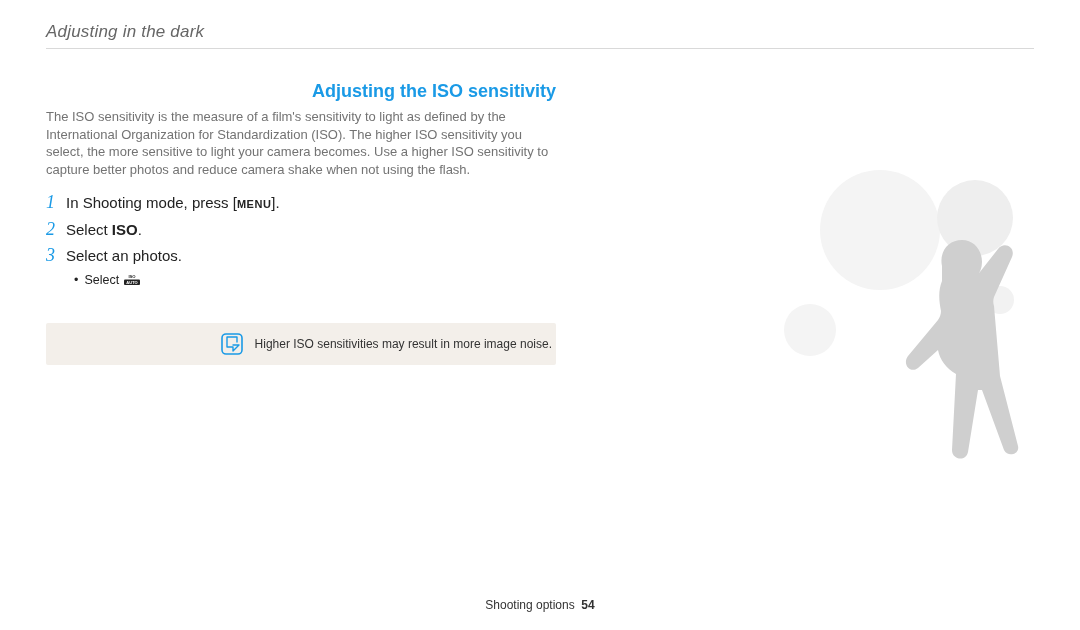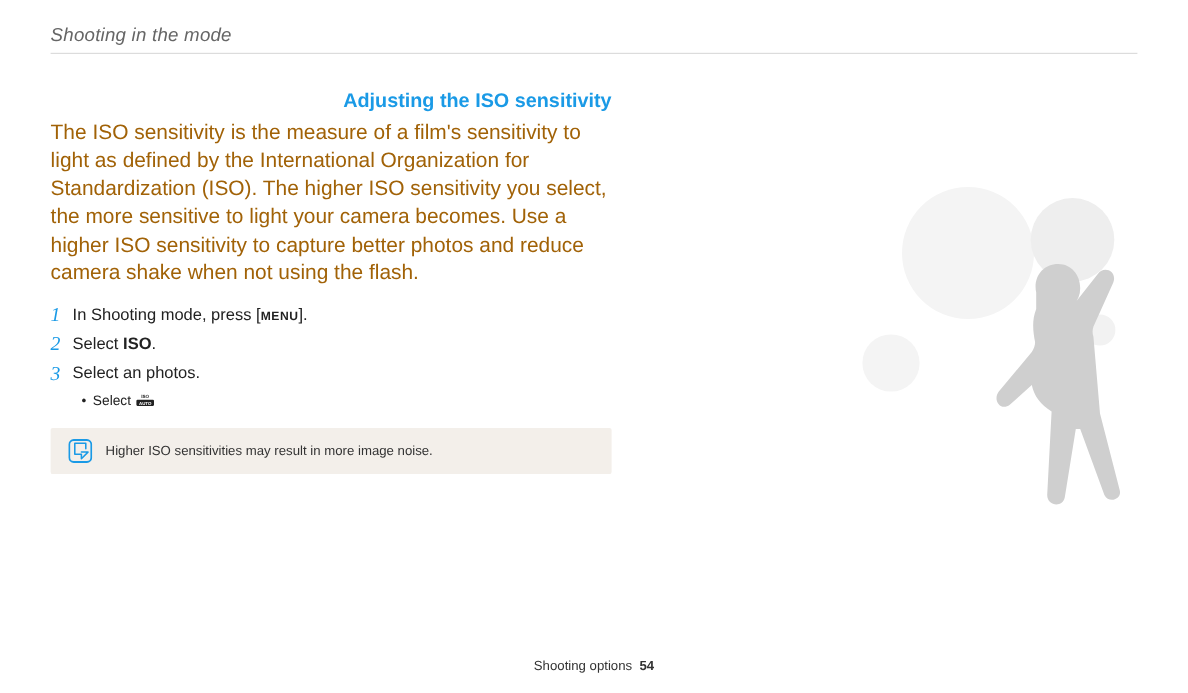--- a/index.html
+++ b/index.html
@@ -2,43 +2,43 @@
 <html><head>
 <meta charset="utf-8">
 <style>
   * { margin: 0; padding: 0; box-sizing: border-box; }
   html, body { width: 1080px; height: 630px; background: #fff; font-family: "Segoe UI", "Helvetica Neue", Arial, sans-serif; color: #222; }
   .page { position: relative; width: 1080px; height: 630px; padding: 22px 46px 0 46px; }
   .header-title { font-style: italic; font-size: 17px; color: #666; letter-spacing: 0.2px; }
   .divider { border: none; border-top: 1px solid #d9d9d9; margin-top: 6px; }
   .content { width: 510px; margin-top: 32px; }
   .section-heading { color: #1a9ae6; font-weight: 700; font-size: 18px; text-align: right; }
-  .section-body { margin-top: 6px; font-size: 19px; line-height: 1.35; color: #a16207; }
+  .section-body { margin-top: 6px; font-size: 13px; line-height: 1.35; color: #737373; }
   .steps { margin-top: 14px; }
   .step { display: flex; align-items: flex-start; margin-bottom: 5px; }
   .step-num { font-family: "Georgia", "Times New Roman", serif; font-style: italic; font-size: 18px; color: #1a9ae6; width: 20px; flex-shrink: 0; line-height: 1.2; }
   .step-text { font-size: 15px; line-height: 1.4; color: #222; }
   .step-text strong { font-weight: 700; }
   .menu-label { font-family: Arial, sans-serif; font-weight: 900; letter-spacing: 0.5px; font-size: 11px; }
   .sub-bullet { margin-left: 28px; margin-top: 2px; font-size: 12.5px; line-height: 1.35; display: flex; }
   .sub-bullet .dot { margin-right: 6px; }
   .iso-auto-icon { display: inline-block; vertical-align: -2px; }
-  .note-box { display: flex; align-items: center; gap: 12px; background: #f3efea; border-radius: 2px; padding: 10px 16px; margin-top: 14px; }
+  .note-box { display: flex; align-items: center; gap: 12px; background: #f3efea; border-radius: 2px; padding: 10px 4px; margin-top: 32px; justify-content: flex-end; }
   .note-icon { width: 22px; height: 22px; flex-shrink: 0; }
   .note-text { font-size: 12px; color: #333; }
   .footer { position: absolute; bottom: 18px; width: 1080px; left: 0; text-align: center; font-size: 12px; color: #333; }
   .footer strong { font-weight: 700; }
   .deco { position: absolute; right: 30px; top: 170px; width: 280px; height: 340px; }
 </style>
 </head>
 <body>
 
 <div class="page">
 
-  <div class="header-title">Shooting in the mode</div>
+  <div class="header-title">Adjusting in the dark</div>
   <hr class="divider">
 
   <div class="content">
     <div class="section-heading">Adjusting the ISO sensitivity</div>
     <div class="section-body">The ISO sensitivity is the measure of a film's sensitivity to light as defined by the International Organization for Standardization (ISO). The higher ISO sensitivity you select, the more sensitive to light your camera becomes. Use a higher ISO sensitivity to capture better photos and reduce camera shake when not using the flash.</div>
 
     <div class="steps">
 
       <div class="step">
         <div class="step-num">1</div>

